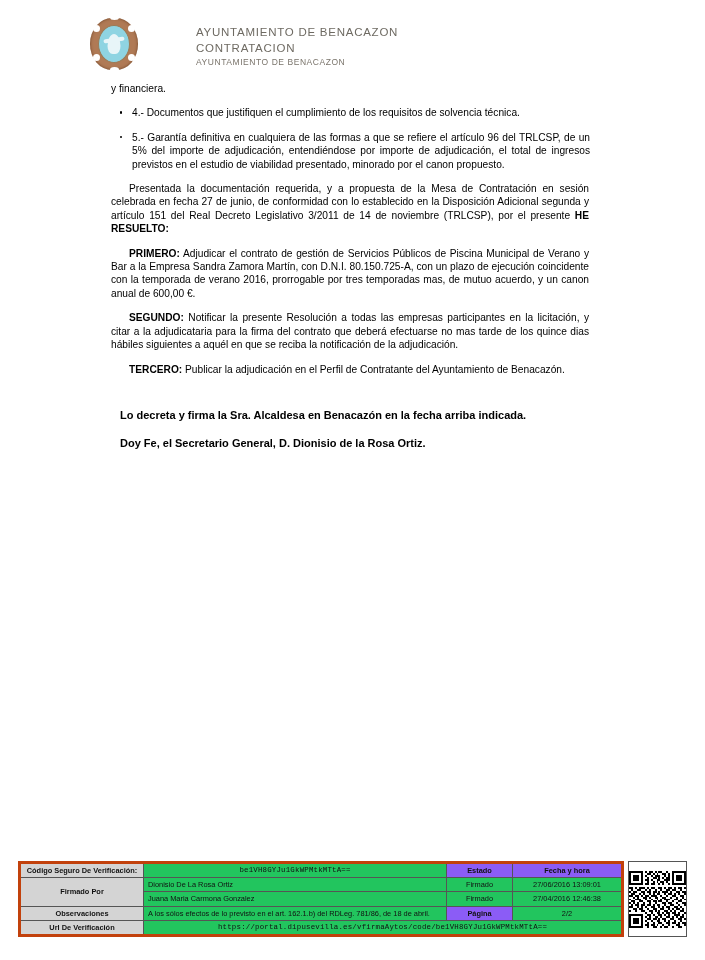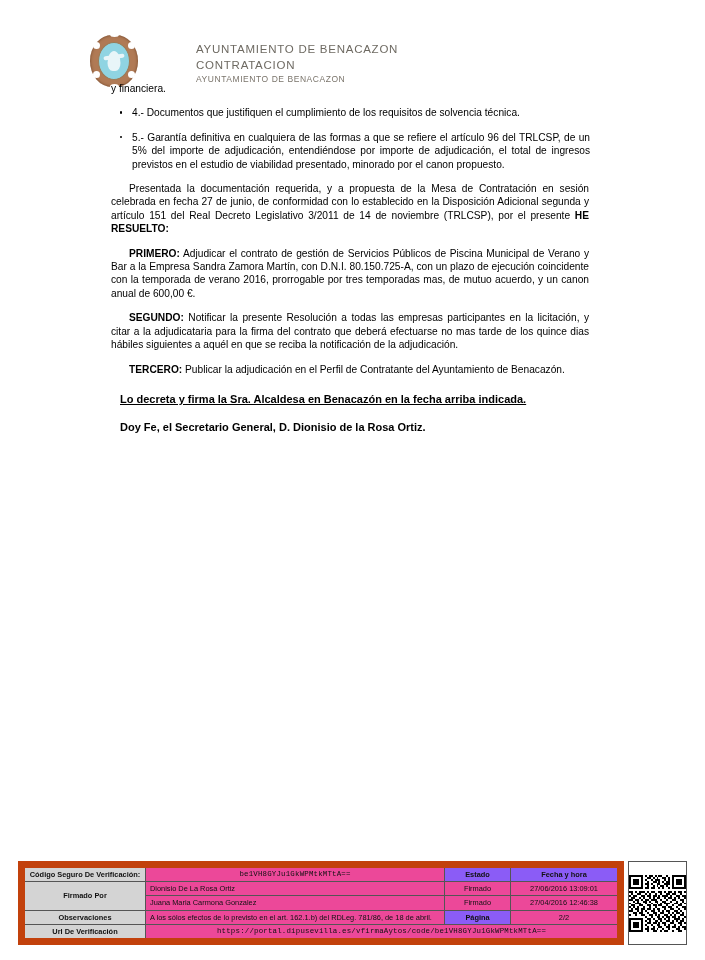--- a/index.html
+++ b/index.html
@@ -10,21 +10,21 @@
     background: #ffffff;
     font-family: "Liberation Sans", sans-serif;
     color: #000000;
     position: relative;
     overflow: hidden;
   }
 
   
   .doc-header {
     position: absolute;
-    left: 0; top: 17px;
+    left: 0; top: 0;
     width: 690px;
     height: 80px;
   }
   .crest {
     position: absolute;
     left: 88px; top: 16px;
     width: 52px; height: 56px;
   }
   .crest-outer {
     position: absolute;
@@ -136,57 +136,57 @@
   }
 
   .decree {
     font-size: 11px;
     font-weight: bold;
     line-height: 14.5px;
     text-align: left;
     margin: 0 0 14px 0;
     padding-left: 9px;
   }
-  .decree.spaced { margin-top: 16px; text-decoration: underline; }
+  .decree.spaced { margin-top: 32px; }
 
   
   .footer-wrap {
     position: absolute;
     left: 18px; top: 861px;
     width: 669px;
     display: flex;
     align-items: stretch;
     gap: 4px;
   }
   table.verif {
     border-collapse: collapse;
     width: 676px;
     table-layout: fixed;
-    border: 7px solid #c2410c;
+    border: 3px solid #c2410c;
   }
   table.verif td {
     border: 1px solid #555;
     font-size: 7.4px;
     line-height: 9.2px;
     padding: 2px 4px;
     vertical-align: middle;
     color: #111;
   }
   td.lbl {
     background: #d4d4d4;
     font-weight: bold;
     text-align: center;
     width: 124px;
   }
   td.hdr {
     background: #8b5cf6;
     font-weight: bold;
     text-align: center;
   }
-  td.val { background: #ec4899; text-align: left; }
+  td.val { background: #22c55e; text-align: left; }
   td.mono {
     font-family: "Liberation Mono", "DejaVu Sans Mono", monospace;
     text-align: center;
     font-size: 7px;
     letter-spacing: .2px;
   }
   td.ctr { text-align: center; }
   .col-estado { width: 66px; }
   .col-fecha  { width: 110px; }
 

